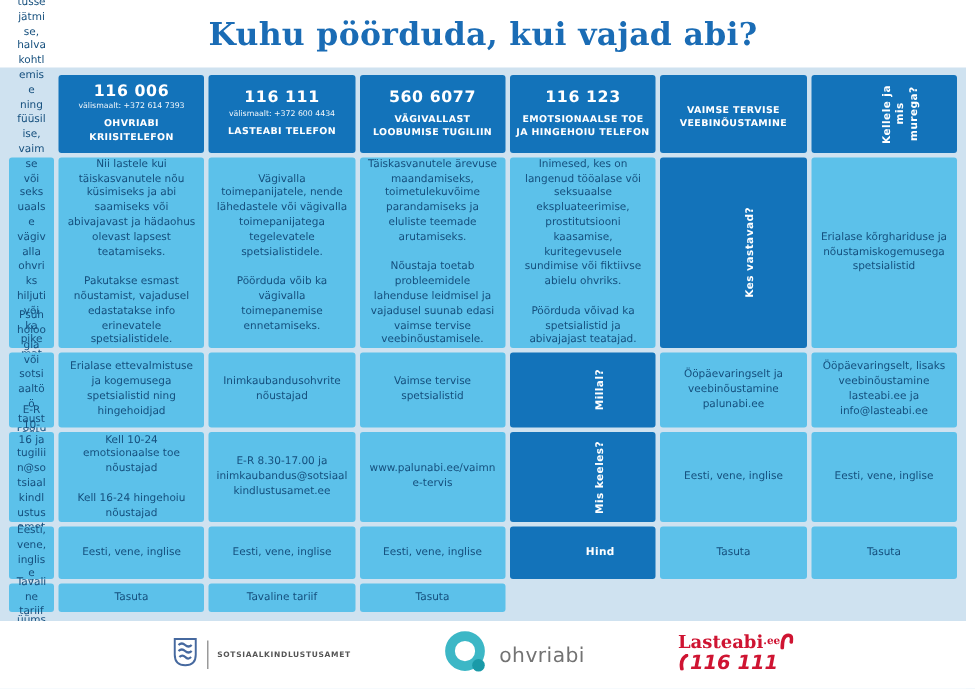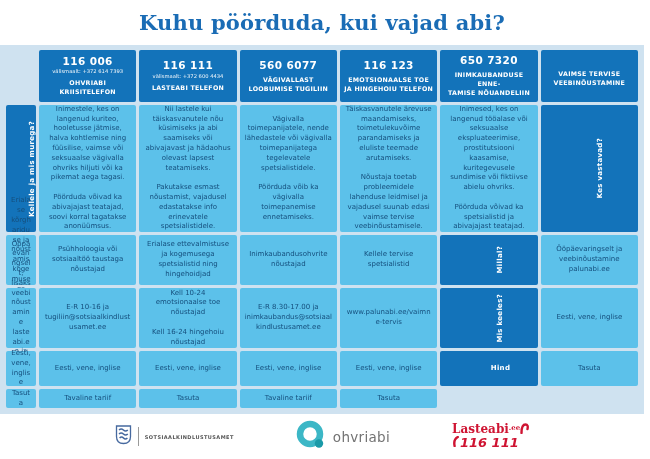--- a/index.html
+++ b/index.html
@@ -61,25 +61,20 @@
         <div class="num">560 6077</div>
         <div class="nm">VÄGIVALLAST
 LOOBUMISE TUGILIIN</div>
       </div>
       <div class="h">
         <div class="num">116 123</div>
         <div class="nm">EMOTSIONAALSE TOE
 JA HINGEHOIU TELEFON</div>
       </div>
       <div class="h">
-        <div class="num">650 7320</div>
-        <div class="nm">INIMKAUBANDUSE ENNE-
-TAMISE NÕUANDELIIN</div>
-      </div>
-      <div class="h">
         <div class="nm">VAIMSE TERVISE
 VEEBINÕUSTAMINE</div>
       </div>
 
       <div class="rl">
           <span>Kellele ja mis murega?</span>
         </div>
       <div class="c">Inimestele, kes on langenud kuriteo, hooletusse jätmise, halva kohtlemise ning füüsilise, vaimse või seksuaalse vägivalla ohvriks hiljuti või ka pikemat aega tagasi.
 
 Pöörduda võivad ka abivajajast teatajad, soovi korral tagatakse anonüümsus.</div>
@@ -96,21 +91,21 @@
 
 Pöörduda võivad ka spetsialistid ja abivajajast teatajad.</div>
 
       <div class="rl">
           <span>Kes vastavad?</span>
         </div>
       <div class="c">Erialase kõrghariduse ja nõustamiskogemusega spetsialistid</div>
       <div class="c">Psühholoogia või sotsiaaltöö taustaga nõustajad</div>
       <div class="c">Erialase ettevalmistuse ja kogemusega spetsialistid ning hingehoidjad</div>
       <div class="c">Inimkaubandusohvrite nõustajad</div>
-      <div class="c">Kellele tervise spetsialistid</div>
+      <div class="c">Vaimse tervise spetsialistid</div>
 
       <div class="rl">
           <span>Millal?</span>
         </div>
       <div class="c">Ööpäevaringselt ja veebinõustamine palunabi.ee</div>
       <div class="c">Ööpäevaringselt, lisaks veebinõustamine lasteabi.ee ja info@lasteabi.ee</div>
       <div class="c">E-R 10-16 ja tugiliin@sotsiaalkindlustusamet.ee</div>
       <div class="c">Kell 10-24 emotsionaalse toe nõustajad
 
 Kell 16-24 hingehoiu nõustajad</div>

